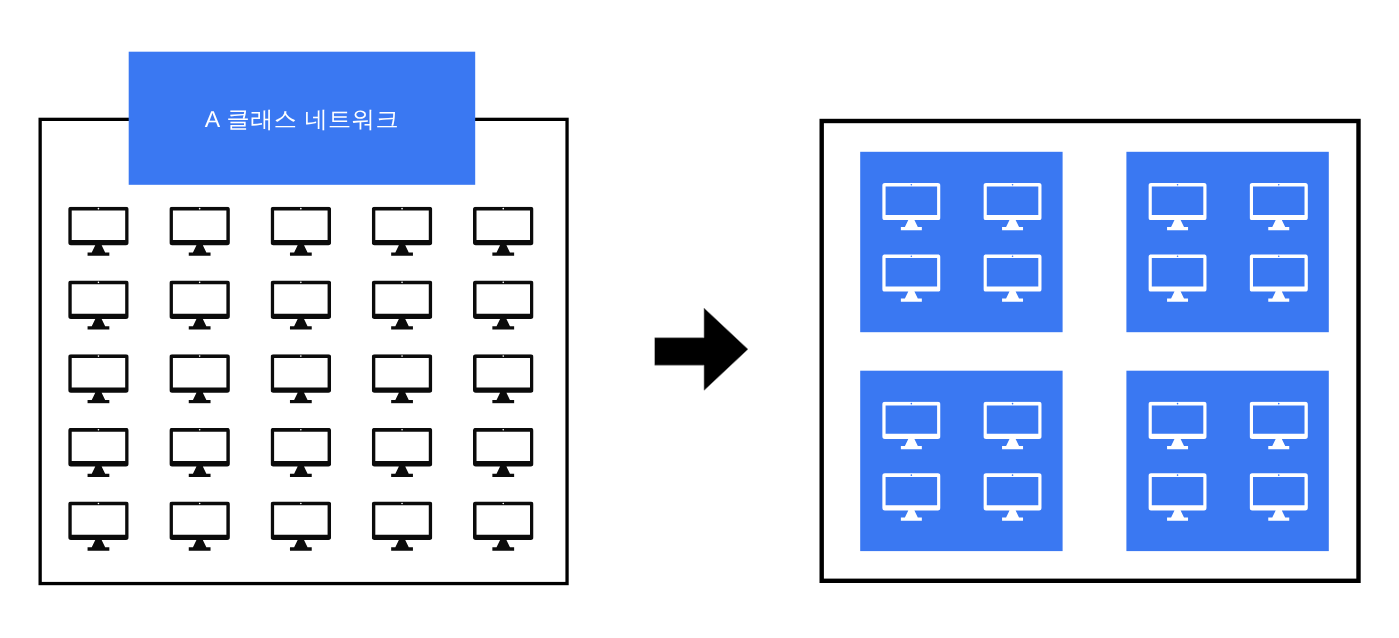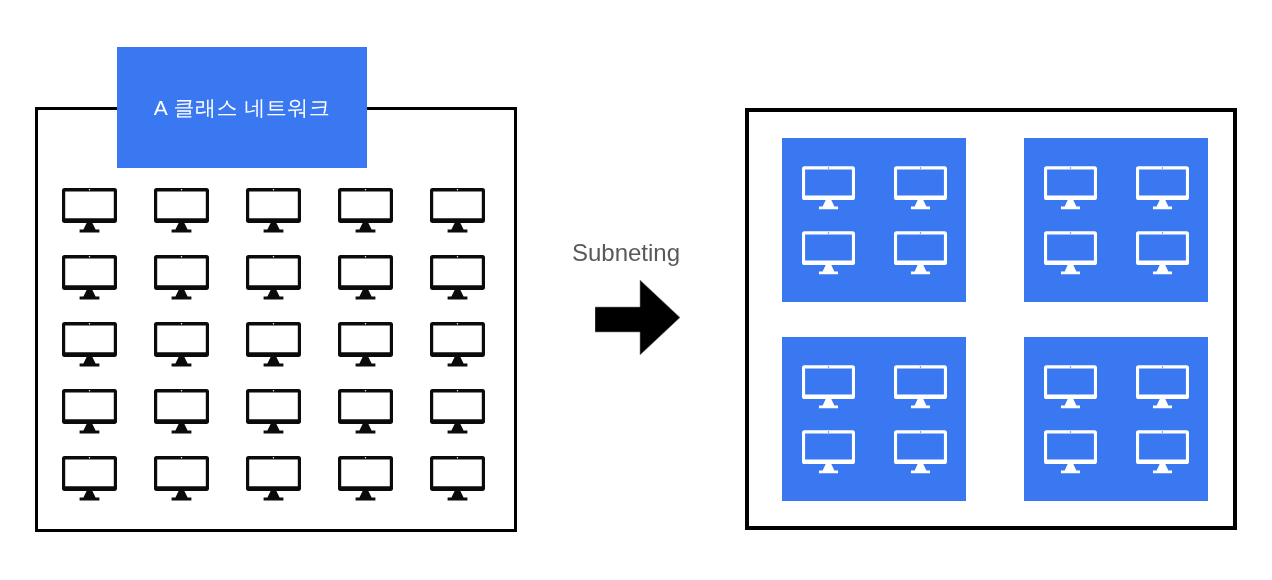--- a/index.html
+++ b/index.html
@@ -23,21 +23,21 @@
     width: 482px;
     height: 425px;
     border: 3px solid var(--border, #000000);
     box-sizing: border-box;
     background: transparent;
   }
   .label-box {
     position: absolute;
     left: 117px;
     top: 47px;
-    width: 250px;
+    width: 315px;
     height: 121px;
     background: var(--accent, #3A78F2);
     color: #ffffff;
     display: flex;
     align-items: center;
     justify-content: center;
     font-size: 21px;
     letter-spacing: 0.5px;
     z-index: 2;
   }
@@ -178,21 +178,20 @@
         <path d="M2.5,0 H52.5 C54.1,0 55,0.9 55,2.5 V32.5 C55,34.1 54.1,35 52.5,35 H2.5 C0.9,35 0,34.1 0,32.5 V2.5 C0,0.9 0.9,0 2.5,0 Z M3.2,3.4 H51.8 V30.2 H3.2 Z M26.75,1.7 a0.75,0.75 0 1 0 1.5,0 a0.75,0.75 0 1 0 -1.5,0 Z M24.6,35 H30.4 L33.6,41.6 H21.4 Z M17.6,41.6 H37.4 V44.6 H17.6 Z" fill="currentColor" fill-rule="evenodd"></path>
       </svg>
       <svg viewBox="0 0 55 45" class="monitor">
         <path d="M2.5,0 H52.5 C54.1,0 55,0.9 55,2.5 V32.5 C55,34.1 54.1,35 52.5,35 H2.5 C0.9,35 0,34.1 0,32.5 V2.5 C0,0.9 0.9,0 2.5,0 Z M3.2,3.4 H51.8 V30.2 H3.2 Z M26.75,1.7 a0.75,0.75 0 1 0 1.5,0 a0.75,0.75 0 1 0 -1.5,0 Z M24.6,35 H30.4 L33.6,41.6 H21.4 Z M17.6,41.6 H37.4 V44.6 H17.6 Z" fill="currentColor" fill-rule="evenodd"></path>
       </svg>
       <svg viewBox="0 0 55 45" class="monitor">
         <path d="M2.5,0 H52.5 C54.1,0 55,0.9 55,2.5 V32.5 C55,34.1 54.1,35 52.5,35 H2.5 C0.9,35 0,34.1 0,32.5 V2.5 C0,0.9 0.9,0 2.5,0 Z M3.2,3.4 H51.8 V30.2 H3.2 Z M26.75,1.7 a0.75,0.75 0 1 0 1.5,0 a0.75,0.75 0 1 0 -1.5,0 Z M24.6,35 H30.4 L33.6,41.6 H21.4 Z M17.6,41.6 H37.4 V44.6 H17.6 Z" fill="currentColor" fill-rule="evenodd"></path>
       </svg>
     </div>
 
-  <div class="transition-label">Subneting</div>
 
   <svg class="arrow" width="85" height="75" viewBox="0 0 85 75" aria-hidden="true">
     <polygon points="0,27 45,27 45,0 85,37.5 45,75 45,52 0,52" fill="#000000" stroke="#8c8c8c" stroke-width="0.6"></polygon>
   </svg>
 
   <div class="right-box">
       <div class="subnet">
         <svg viewBox="0 0 55 45" class="monitor">
           <path d="M2.5,0 H52.5 C54.1,0 55,0.9 55,2.5 V32.5 C55,34.1 54.1,35 52.5,35 H2.5 C0.9,35 0,34.1 0,32.5 V2.5 C0,0.9 0.9,0 2.5,0 Z M3.2,3.4 H51.8 V30.2 H3.2 Z M26.75,1.7 a0.75,0.75 0 1 0 1.5,0 a0.75,0.75 0 1 0 -1.5,0 Z M24.6,35 H30.4 L33.6,41.6 H21.4 Z M17.6,41.6 H37.4 V44.6 H17.6 Z" fill="currentColor" fill-rule="evenodd"></path>
         </svg>

